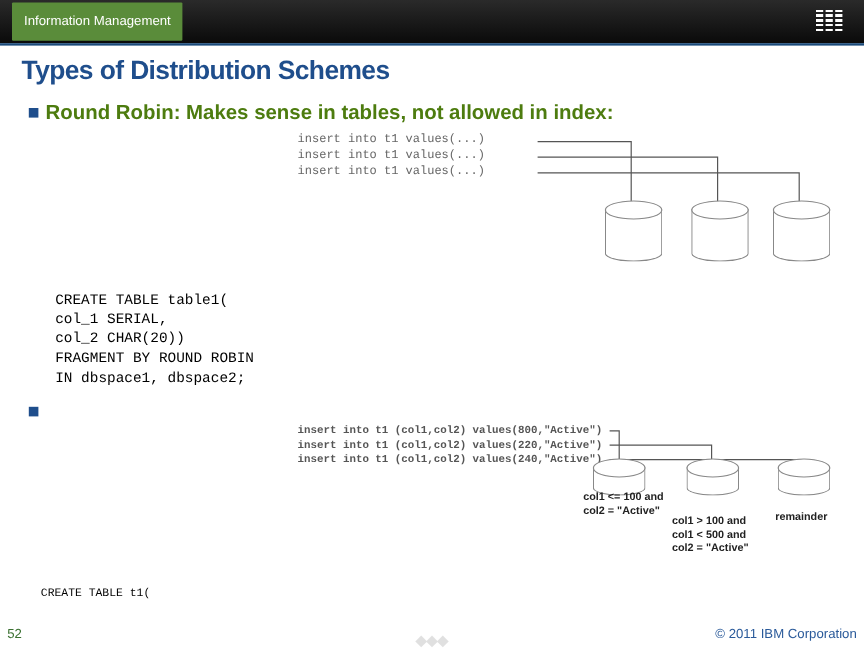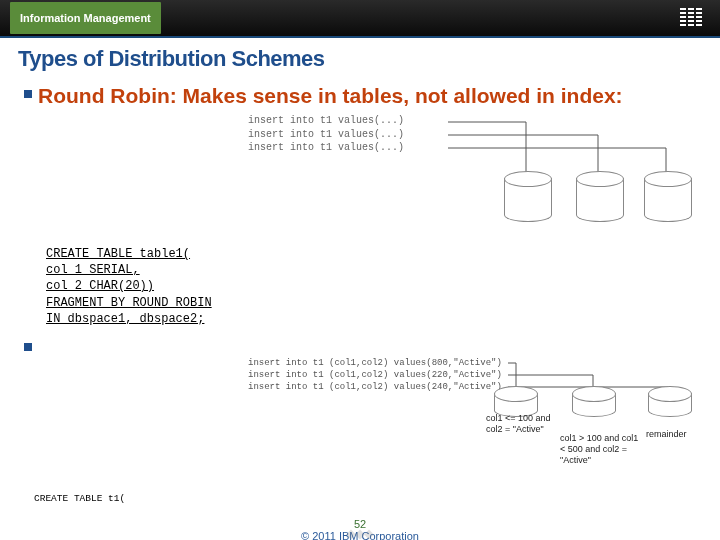--- a/index.html
+++ b/index.html
@@ -18,21 +18,21 @@
     border-bottom: 2px solid #1a4a7a;
     display: flex;
     align-items: center;
   }
   .brand-block {
     height: 22px;
     margin-left: 10px;
     background: #5a8c3a;
     color: #fff;
     font-size: 11px;
-    font-weight: bold;
+    font-weight: normal;
     padding: 5px 10px;
     display: flex;
     align-items: center;
     border-radius: 1px;
     text-align: center;
   }
   .ibm-logo {
     position: absolute;
     right: 18px;
     top: 8px;
@@ -67,23 +67,23 @@
     margin: 4px 0 6px 6px;
   }
   .bullet .sq {
     width: 8px;
     height: 8px;
     background: #1f4e8c;
     margin-top: 6px;
     flex: 0 0 8px;
   }
   .bullet .txt {
-    font-size: 21px;
+    font-size: 17px;
     font-weight: bold;
-    color: #c2410c;
+    color: #4d7c0f;
   }
   .diagram-zone {
     position: relative;
     height: 130px;
     margin: 4px 0 2px 0;
   }
   .insert-block {
     position: absolute;
     left: 230px;
     top: 0;
@@ -92,26 +92,26 @@
     color: #666;
     line-height: 1.35;
     white-space: pre;
   }
   .code-block {
     font-family: "Courier New", monospace;
     font-size: 12px;
     line-height: 1.35;
     margin-left: 28px;
     white-space: pre;
-    text-decoration: underline;
   }
   .diagram-zone2 {
     position: relative;
     height: 95px;
     margin: 2px 0 2px 0;
+    font-weight: bold;
   }
   .insert-block2 {
     position: absolute;
     left: 230px;
     top: 0;
     font-family: "Courier New", monospace;
     font-size: 9px;
     color: #555;
     line-height: 1.35;
     white-space: pre;
@@ -160,23 +160,22 @@
     margin-left: 16px;
     white-space: pre;
   }
   .footer {
     position: absolute;
     left: 0; right: 0; bottom: 0;
     height: 22px;
     display: flex;
     align-items: center;
     justify-content: space-between;
-    padding: 0 36px;
+    padding: 0 6px;
     font-size: 11px;
-    flex-direction: column;
   }
   .footer .pg {
     color: #3a7030;
     font-weight: normal;
   }
   .footer .cp {
     color: #2a5a9a;
     text-align: center;
   }
   .foot-mid {

